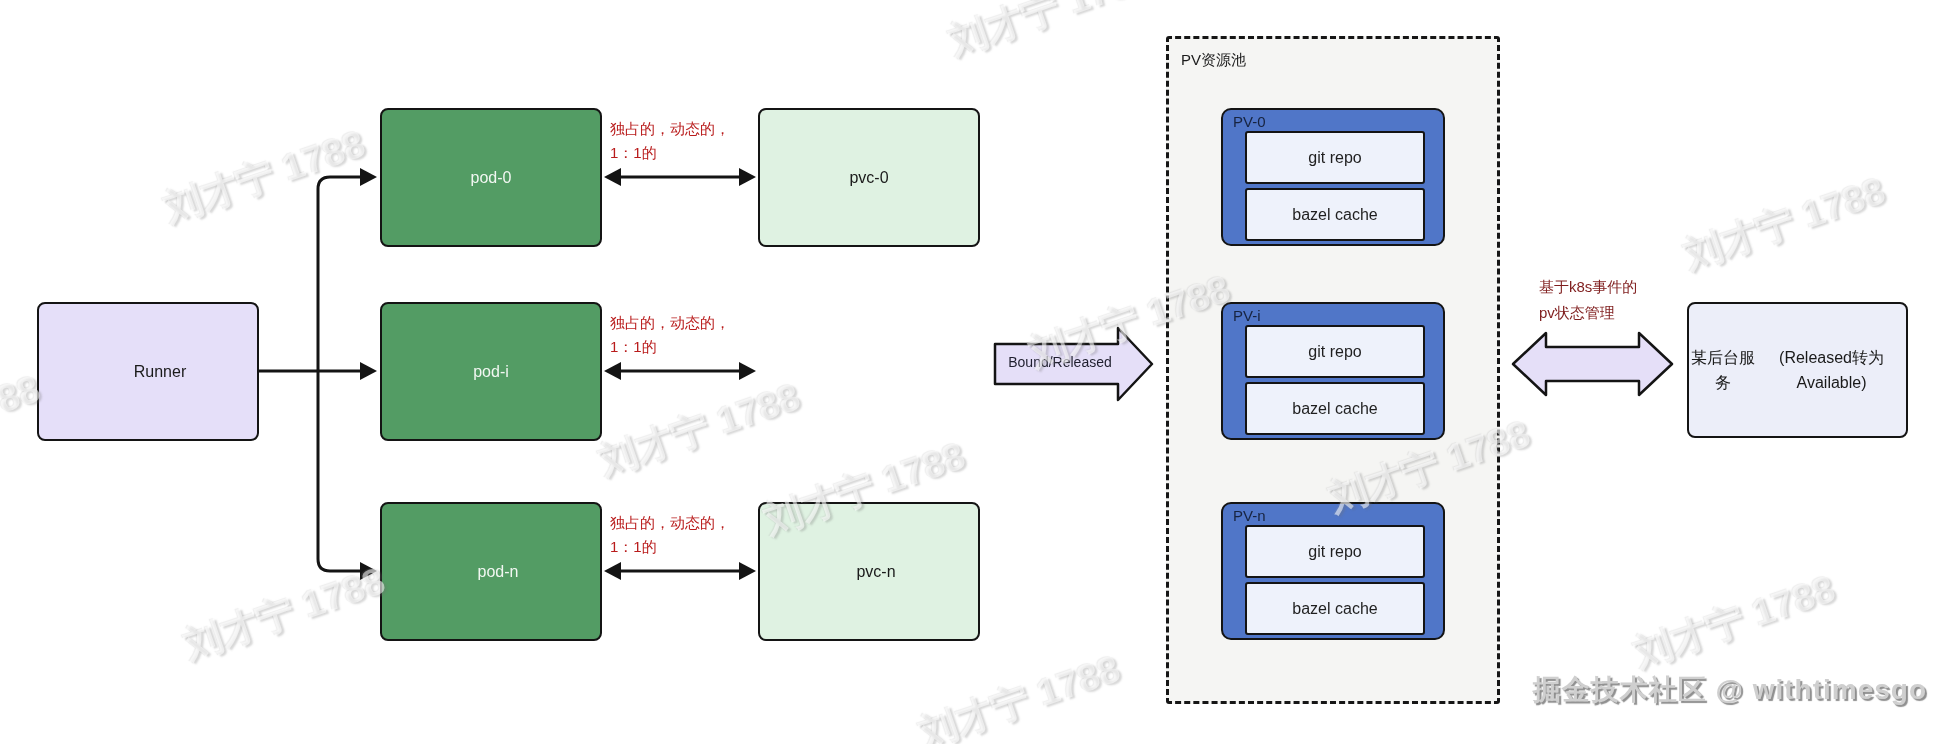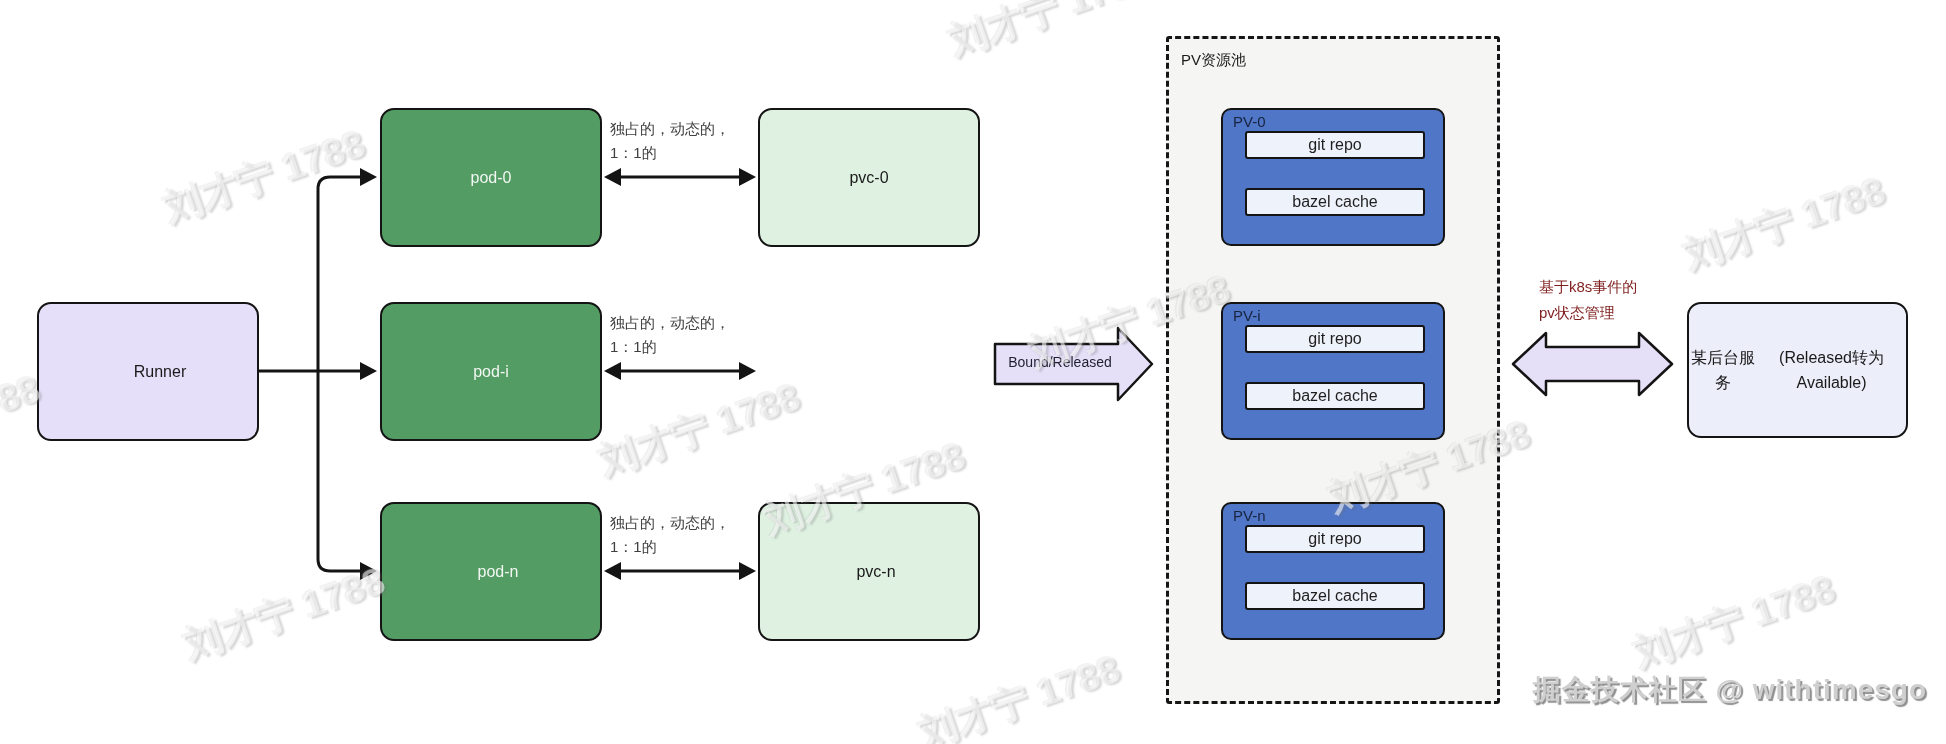--- a/index.html
+++ b/index.html
@@ -4,45 +4,45 @@
 <style>
   html,body{margin:0;padding:0;background:#ffffff;}
   #stage{
     position:relative;width:1946px;height:744px;overflow:hidden;
     background:#ffffff;
     font-family:"Liberation Sans","DejaVu Sans",sans-serif;
     color:#1a1a1a;
   }
   #connectors{position:absolute;left:0;top:0;width:1946px;height:744px;}
   .box{
-    position:absolute;border:2.5px solid #141414;border-radius:14px;
+    position:absolute;border:2.5px solid #141414;border-radius:8px;
     display:flex;align-items:center;justify-content:center;
     font-size:16px;box-sizing:border-box;text-align:center;
   }
   .runner{left:37px;top:302px;width:222px;height:139px;background:#E5DFF9;padding-left:24px;}
   .pod{left:380px;width:222px;height:139px;background:#539C64;color:#f2f7f2;}
   .pvc{left:758px;width:222px;height:139px;background:#DFF2E2;}
   .row0{top:108px;} .row1{top:302px;} .row2{top:502px;padding-left:14px;}
   .note{
-    position:absolute;left:610px;width:170px;font-size:15px;line-height:24px;color:#404040;
+    position:absolute;left:610px;width:170px;font-size:15px;line-height:24px;color:#b91c1c;
   }
   .note span{display:block;}
   .n0{top:117px;} .n1{top:311px;} .n2{top:511px;}
   .pool{
     position:absolute;left:1166px;top:36px;width:334px;height:668px;
     background:#F5F5F3;border:3px dashed #161616;box-sizing:border-box;border-radius:3px;
   }
   .pool-title{position:absolute;left:1181px;top:51px;font-size:15px;color:#1a1a1a;}
   .pvbox{
     position:absolute;left:1221px;width:224px;height:138px;background:#5076C8;
     border:2.5px solid #141414;border-radius:10px;box-sizing:border-box;
   }
   .pvlabel{position:absolute;left:10px;top:3px;font-size:15px;color:#17233f;}
   .inner{
-    position:absolute;left:22px;width:180px;height:28px;background:#EEF2FB;
+    position:absolute;left:22px;width:180px;height:53px;background:#EEF2FB;
     border:2.5px solid #141414;border-radius:3px;box-sizing:border-box;
     display:flex;align-items:center;justify-content:center;font-size:16px;color:#1f1f1f;
   }
   .inner.first{top:21px;} .inner.second{top:78px;}
   .bound-label{
     position:absolute;left:990px;top:354px;width:140px;text-align:center;
     font-size:14px;color:#1f1f2e;
   }
   .k8snote{position:absolute;left:1539px;top:274px;font-size:15px;line-height:26px;color:#7f1d1d;}
   .k8snote span{display:block;}

